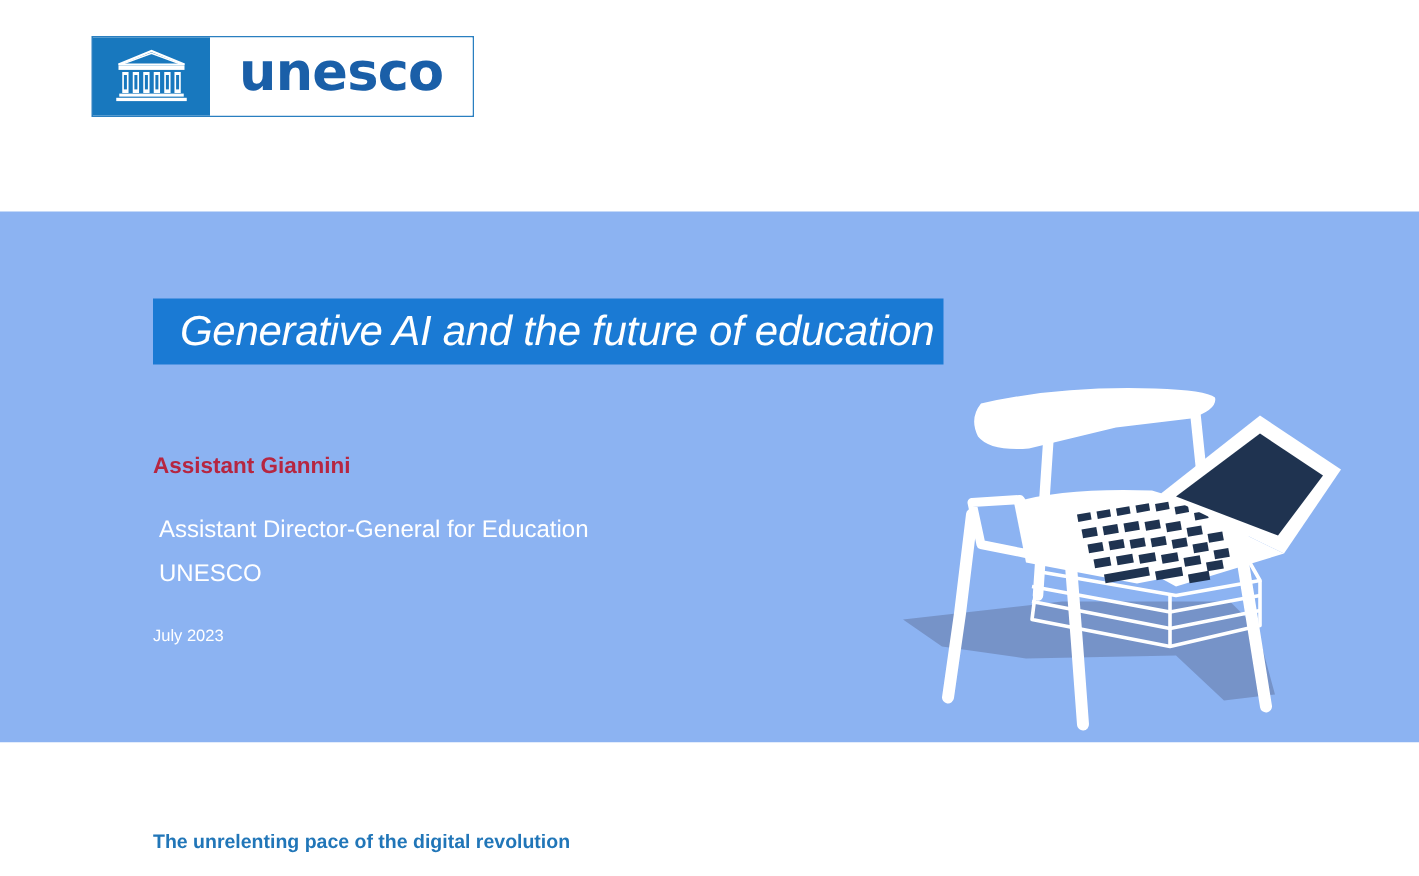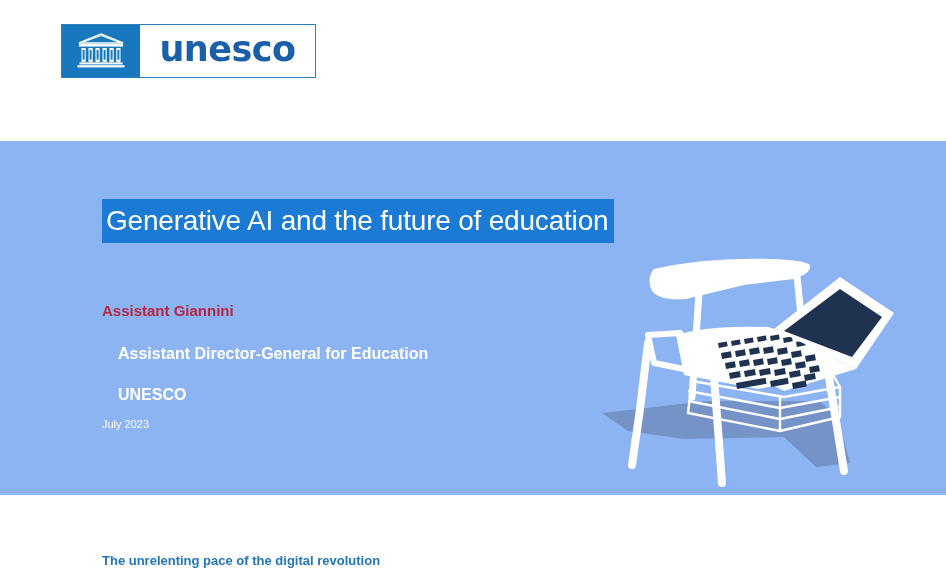--- a/index.html
+++ b/index.html
@@ -89,45 +89,46 @@
     left: 102px;
     top: 58px;
   }
   .title-highlight {
     display: inline-block;
     background: #1a7ad4;
     color: #ffffff;
     font-size: 28px;
     font-weight: normal;
     line-height: 1.18;
-    padding: 5px 6px 6px 4px;
+    padding: 5px 6px 6px 18px;
     white-space: nowrap;
     letter-spacing: -0.2px;
+    font-style: italic;
   }
 
   
   .byline {
     position: absolute;
     left: 102px;
     top: 160px;
     width: 480px;
   }
   .byline-name {
     color: #b62641;
     font-size: 15px;
     font-weight: bold;
     line-height: 1.3;
     margin: 0 0 20px 0;
   }
   .byline-role {
     color: #ffffff;
     font-size: 16px;
-    font-weight: bold;
+    font-weight: normal;
     line-height: 1.62;
-    margin: 16px;
+    margin: 4px;
   }
   .byline-date {
     position: absolute;
     left: 102px;
     top: 276px;
     color: #ffffff;
     font-size: 11px;
     font-weight: normal;
     line-height: 1.3;
     text-align: center;

